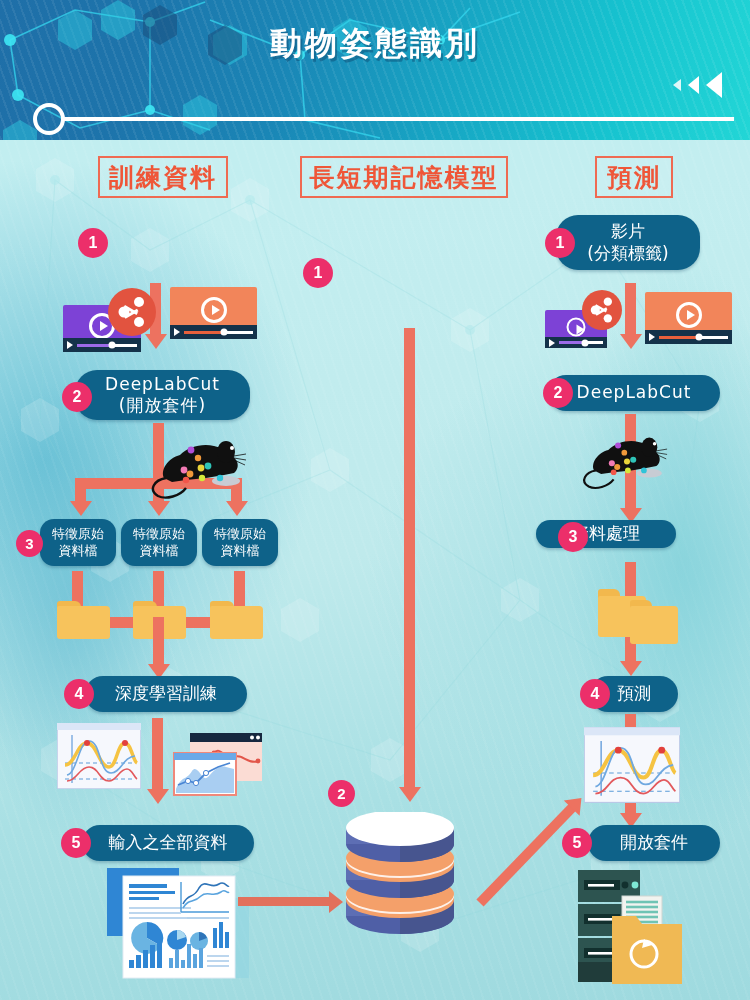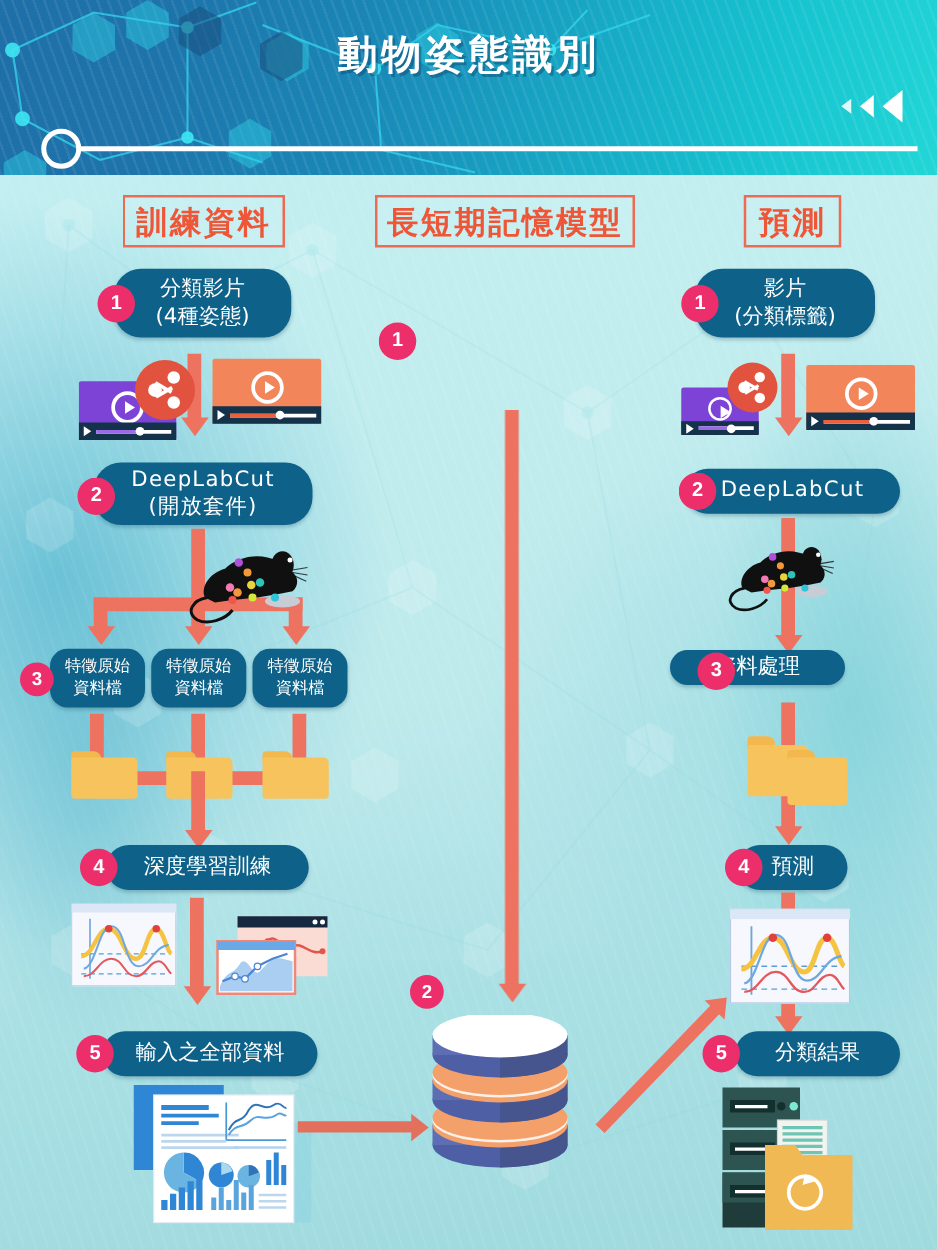--- a/index.html
+++ b/index.html
@@ -318,24 +318,20 @@
       <span class="hdr-tri l"></span>
     </div>
     <div class="header-rule"></div>
     <div class="header-circle"></div>
   </div>
 
   <div class="col-title" style="left:98px; top:156px; width:130px; height:42px;">訓練資料</div>
   <div class="col-title" style="left:300px; top:156px; width:208px; height:42px;">長短期記憶模型</div>
   <div class="col-title" style="left:595px; top:156px; width:78px; height:42px;">預測</div>
 
-  <div class="pill round" style="left:91px; top:215px; width:142px; height:55px; font-size:17px;">
-    <span class="lines">分類影片
-(4種姿態)</span>
-  </div>
   <div class="badge" style="left:78px; top:228px;">1</div>
 
   <div class="arrow-v" style="left:150px; top:283px; height:52px;"></div>
 
   <div class="vid" style="left:63px; top:305px; width:78px; height:47px;">
     <div class="screen" style="background:#7d42d6;"></div>
     <div class="playbtn"></div>
     <div class="ctrlbar">
       <span class="tri"></span>
       <span class="track">
@@ -676,21 +672,21 @@
     <line x1="8" y1="40" x2="78" y2="40" stroke="#5a9bd8" stroke-width="1" stroke-dasharray="4,3"></line>
     <line x1="8" y1="56" x2="78" y2="56" stroke="#5a9bd8" stroke-width="1" stroke-dasharray="4,3"></line>
     <path d="M8,42 C18,42 20,20 30,20 C40,20 42,44 52,44 C60,44 60,20 68,20 C74,20 76,38 80,40" stroke="#f5c342" stroke-width="3.5" fill="none"></path>
     <path d="M10,52 C20,50 22,18 32,18 C44,18 42,50 54,50 C64,50 66,34 78,33" stroke="#6fa8e0" stroke-width="1.6" fill="none"></path>
     <path d="M10,58 C20,58 22,44 32,44 C42,44 42,58 52,58 C60,58 62,46 70,46 C75,46 77,54 80,56" stroke="#e2585c" stroke-width="1.6" fill="none"></path>
     <circle cx="30" cy="20" r="3" fill="#e2403c"></circle>
     <circle cx="68" cy="20" r="3" fill="#e2403c"></circle>
   </svg>
 
   <div class="pill round" style="left:588px; top:825px; width:132px; height:36px; font-size:17px;">
-    <span class="lines">分類結果</span>
+    <span class="lines">開放套件</span>
   </div>
   <div class="badge" style="left:562px; top:828px;">5</div>
 
   <svg class="server" style="left:572px; top:866px; width:128px; height:124px;" viewBox="0 0 128 124">
     <rect x="6" y="4" width="62" height="32" fill="#2d5450"></rect>
     <rect x="6" y="38" width="62" height="32" fill="#2d5450"></rect>
     <rect x="6" y="72" width="62" height="44" fill="#203c3a"></rect>
     <rect x="6" y="72" width="62" height="24" fill="#2d5450"></rect>
     <g fill="#12302e">
       <rect x="12" y="14" width="36" height="10"></rect>

